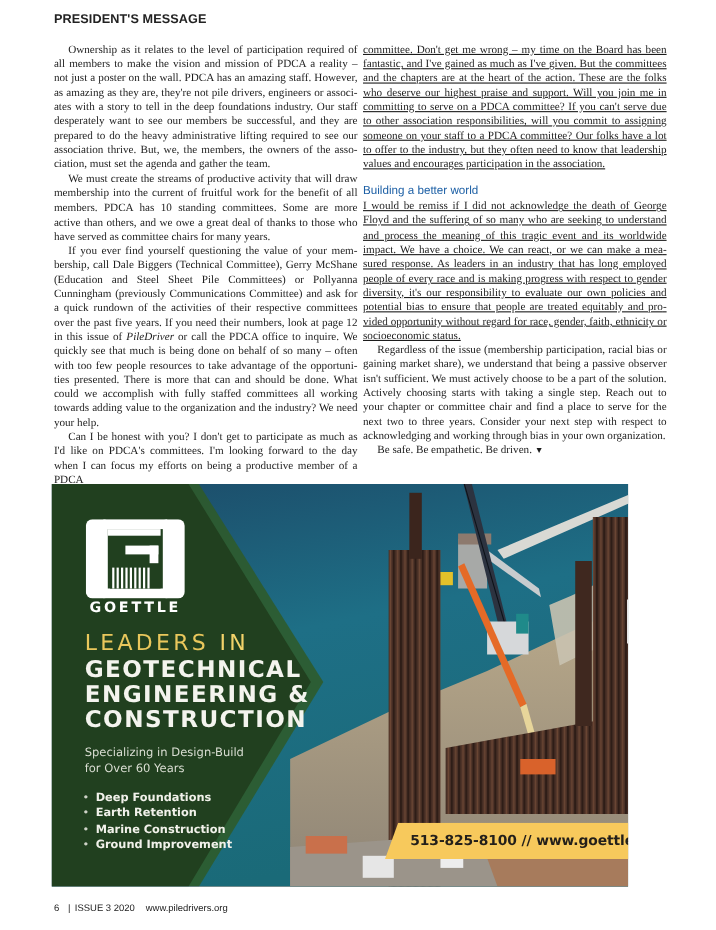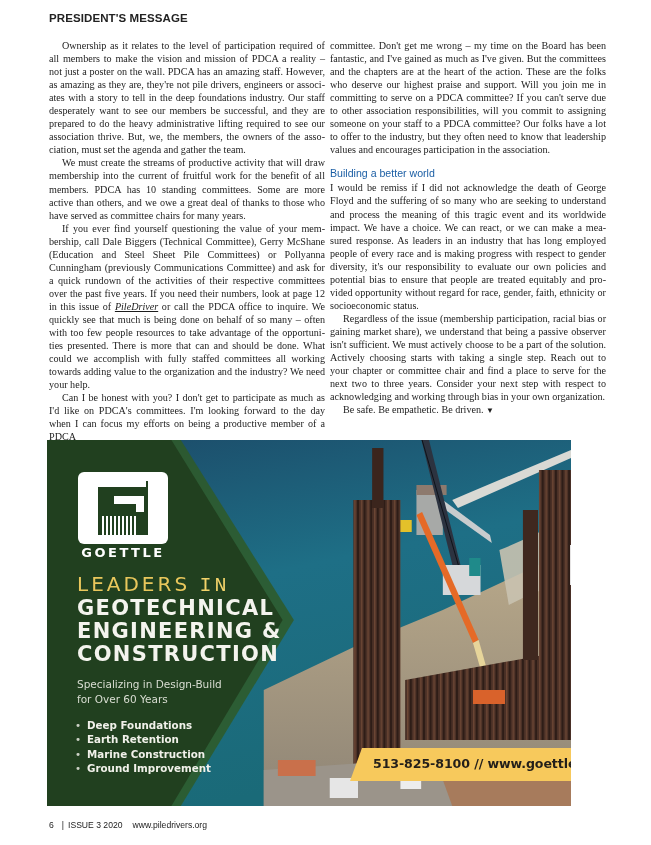--- a/index.html
+++ b/index.html
@@ -13,27 +13,27 @@
 
   .col {
     position: absolute; top: 39px; width: 276px;
     font-family: "Liberation Serif", serif; font-size: 10.15px; line-height: 13.05px;
     text-align: justify; color: #1c1c1c;
     hyphens: manual;
   }
   .col.left { left: 49px; }
   .col.right { left: 330px; top: 39px; }
   .col p { margin: 0; text-indent: 13px; }
-  .col p.noindent { text-indent: 0; }
+  .col p.noindent { text-indent: 0; text-decoration: underline; }
   .col h3 {
     margin: 11px 0 1px 0;
     font-family: "Liberation Sans", sans-serif; font-weight: normal;
     font-size: 10.6px; line-height: 13px; color: #1c5fa5; text-indent: 0;
   }
-  .col em { font-style: italic; text-decoration: underline; }
+  .col em { font-style: italic; }
 
   
   .ad {
     position: absolute; left: 47px; top: 440px; width: 524px; height: 366px;
     overflow: hidden; background: #2a4a4a;
   }
   .ad-photo { position: absolute; inset: 0; }
   .ad-photo svg { width: 100%; height: 100%; display: block; }
 
   .ad-panel { position: absolute; inset: 0; }
@@ -47,21 +47,21 @@
     position: absolute; left: 30px; top: 105px; width: 92px;
     font-family: "DejaVu Sans", sans-serif; font-weight: bold; font-size: 13px;
     letter-spacing: 2.5px; color: #ffffff; text-align: center;
   }
 
   .tagline-1 {
     position: absolute; left: 30px; top: 132px;
     font-family: "DejaVu Sans", sans-serif; font-size: 20px; letter-spacing: 3px;
     color: #e9c75c; font-weight: normal;
   }
-  .tagline-1 .strong { font-weight: normal; color: #f2d36a; font-family: Liberation Mono, monospace; }
+  .tagline-1 .strong { font-weight: normal; color: #f2d36a; }
   .tagline-main {
     position: absolute; left: 30px; top: 157px;
     font-family: "DejaVu Sans", sans-serif; font-weight: bold; font-size: 21px;
     line-height: 23px; letter-spacing: 1.3px; color: #f4f4ee;
   }
   .subline {
     position: absolute; left: 30px; top: 237px;
     font-family: "DejaVu Sans", sans-serif; font-size: 10.5px; line-height: 14.5px;
     color: #d9ddd2;
   }

